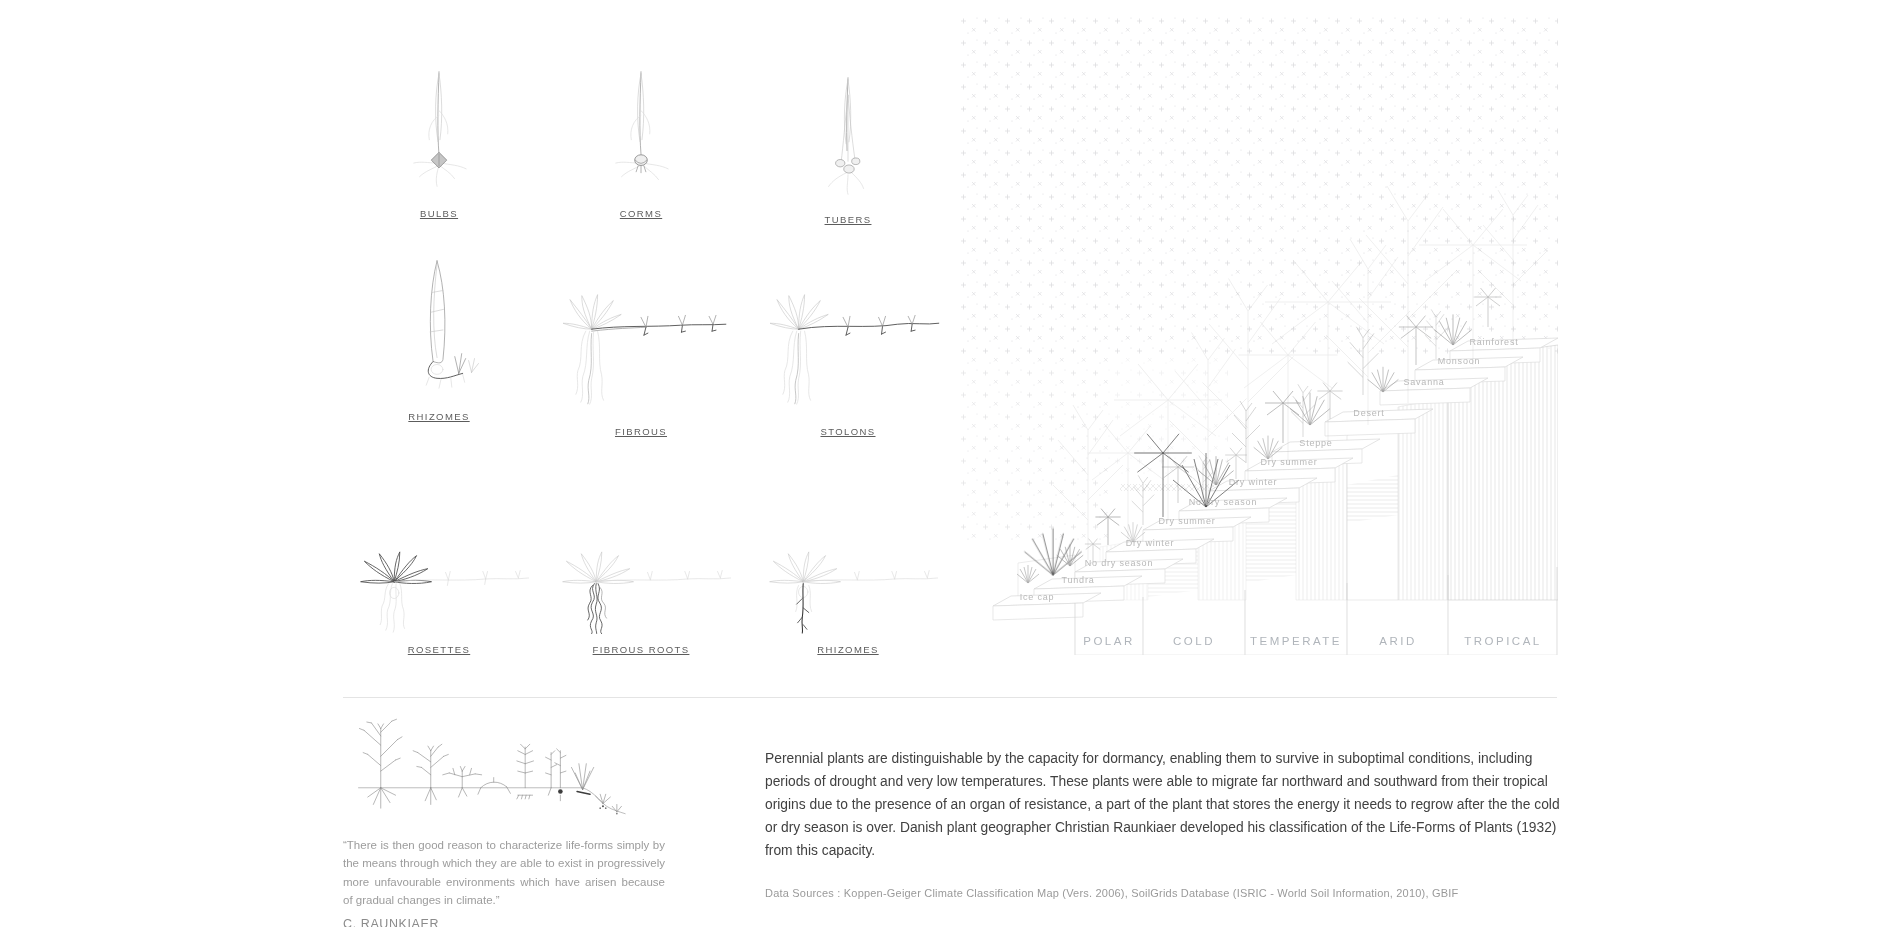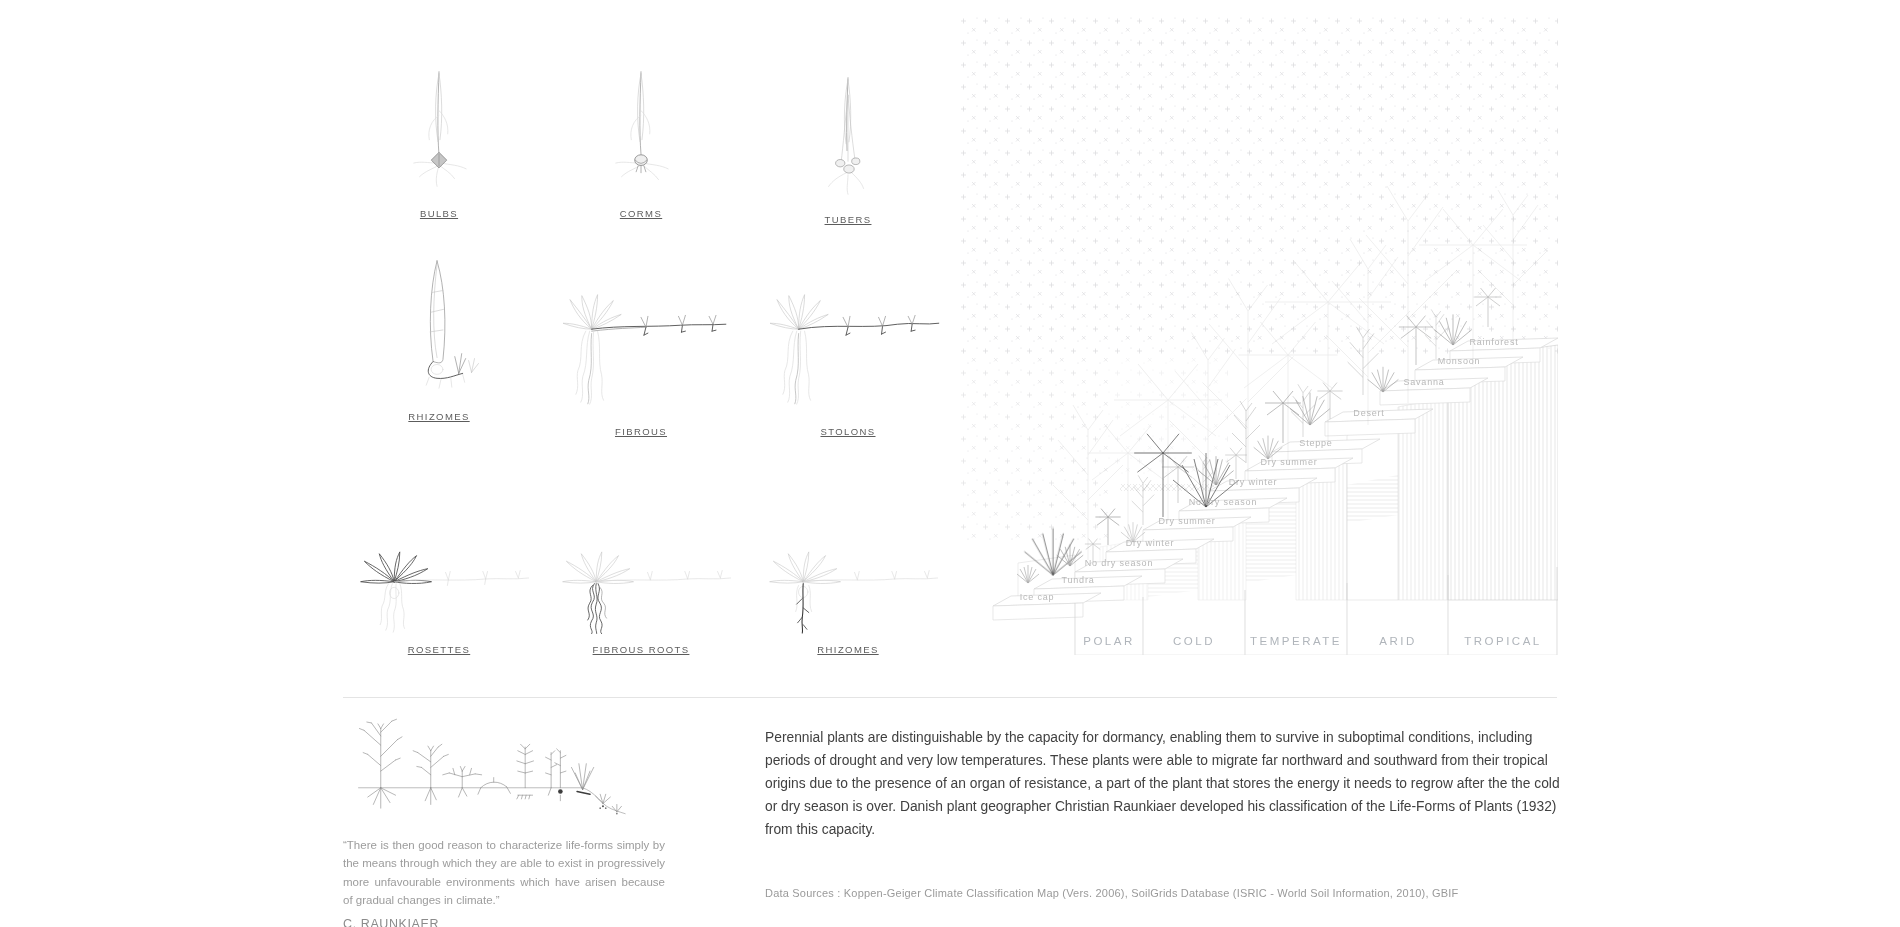--- a/index.html
+++ b/index.html
@@ -19,21 +19,21 @@
   
   .zone-label{font-size:11.5px;letter-spacing:2.5px;fill:#b0b5bb;}
   .step-label{font-size:9px;letter-spacing:.8px;fill:#b9b9b9;}
   
   .divider{position:absolute;left:343px;top:697px;width:1214px;height:1px;background:#e4e4e4;}
   .quote-block{position:absolute;left:343px;top:836px;width:322px;}
   .quote-text{font-size:11.5px;color:#9c9c9c;line-height:1.6;text-align:justify;}
   .quote-author{font-size:12.5px;color:#8b8b8b;letter-spacing:.6px;margin-top:7px;}
   .desc-block{position:absolute;left:765px;top:723px;width:800px;}
   .desc-title{font-size:17px;color:#3a3a3a;letter-spacing:.3px;font-weight:400;}
-  .desc-body{font-size:13.8px;color:#414141;line-height:1.67;margin-top:3px;}
+  .desc-body{font-size:13.8px;color:#414141;line-height:1.67;margin-top:24px;}
   .data-sources{position:absolute;left:765px;top:887px;width:792px;text-align:left;
                 font-size:11px;color:#9a9a9a;letter-spacing:.2px;}
 </style>
 </head>
 <body>
 
 <div class="organ-cell" style="left:329px;top:62px">
   <svg width="120" height="136" viewBox="0 0 120 140">
     <path class="s-mid" d="M60,10 C59,40 58,70 60,96"></path>
     <path class="s-light" d="M60,12 C56,32 55,58 59,82 M60,12 C63,32 64,58 61,80"></path>

